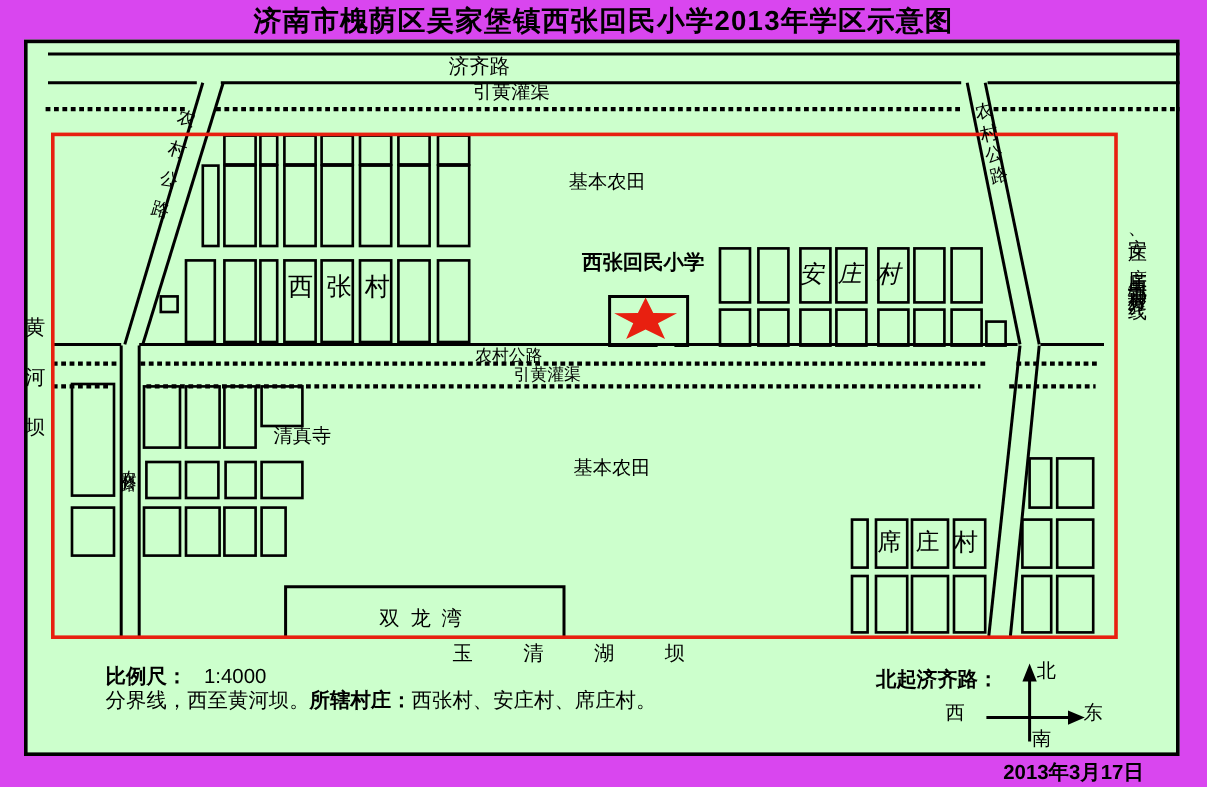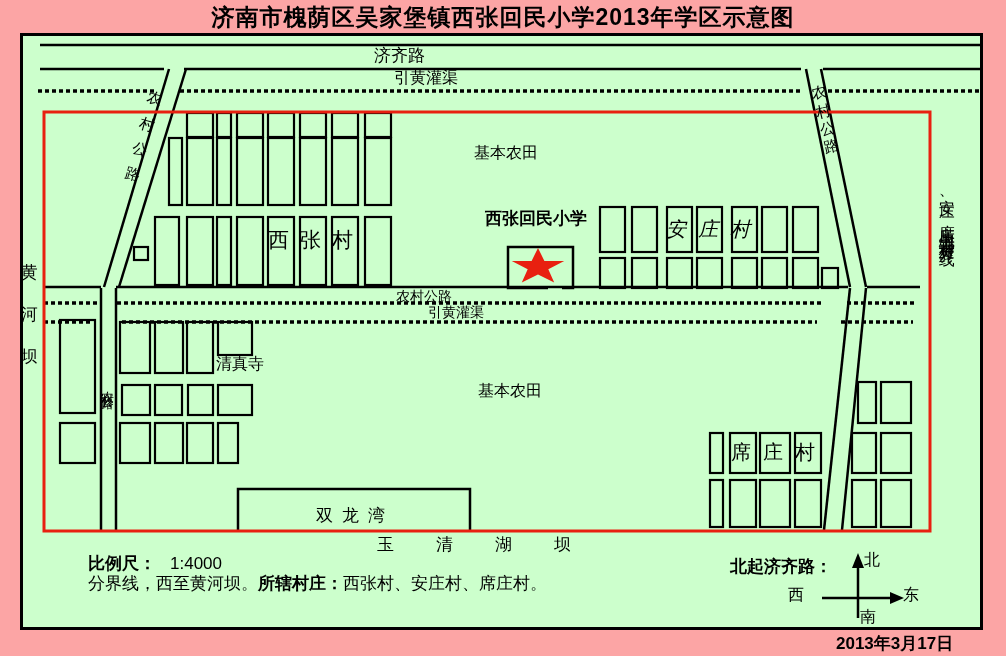--- a/index.html
+++ b/index.html
@@ -1,16 +1,16 @@
 <!DOCTYPE html>
 <html><head>
 <meta charset="utf-8">
 <style>
   html,body{margin:0;padding:0;background:#fff;}
-  .page{position:relative;width:1006px;height:656px;background:#fca5a5;
+  .page{position:relative;width:1006px;height:656px;background:#d946ef;
         font-family:"Liberation Sans","DejaVu Sans",sans-serif;color:#000;overflow:hidden;}
   .map-title{position:absolute;left:0;right:0;top:2px;text-align:center;
              font-size:23px;font-weight:bold;letter-spacing:1px;}
   .panel{position:absolute;left:20px;top:33px;width:963px;height:597px;
          background:#ccffcc;border:3px solid #000;box-sizing:border-box;}
   #map-svg{position:absolute;left:0;top:0;width:1006px;height:656px;z-index:2;pointer-events:none;}
   .lbl{position:absolute;z-index:3;white-space:nowrap;line-height:1.05;color:#000;}
   .vert{writing-mode:vertical-rl;text-orientation:upright;}
   .b{font-weight:bold;}
   .notes{position:absolute;left:57px;top:554px;z-index:3;font-size:17px;line-height:20px;margin-left:31px;}
@@ -139,24 +139,24 @@
         <polygon points="858,553 852,568 864,568" fill="#000000"></polygon>
         <polygon points="904,598 890,592 890,604" fill="#000000"></polygon>
       </g>
   </svg>
 
   <div class="lbl" style="left:374px;top:47px;font-size:17px;">济齐路</div>
   <div class="lbl" style="left:394px;top:70px;font-size:16px;">引黄灌渠</div>
   <div class="lbl" style="left:474px;top:145px;font-size:16px;">基本农田</div>
   <div class="lbl b" style="left:485px;top:210px;font-size:17px;">西张回民小学</div>
   <div class="lbl" style="left:666px;top:219px;font-size:20px;letter-spacing:12px;font-style:italic;">安庄村</div>
-  <div class="lbl" style="left:240px;top:229px;font-size:21px;letter-spacing:11px;padding-left:28px;">西张村</div>
+  <div class="lbl" style="left:240px;top:229px;font-size:21px;letter-spacing:11px;">西张村</div>
   <div class="lbl" style="left:396px;top:289px;font-size:14px;">农村公路</div>
   <div class="lbl" style="left:428px;top:305px;font-size:14px;">引黄灌渠</div>
-  <div class="lbl" style="left:216px;top:356px;font-size:16px;">清真寺</div>
+  <div class="lbl" style="left:228px;top:356px;font-size:16px;">清真寺</div>
   <div class="lbl" style="left:478px;top:383px;font-size:16px;">基本农田</div>
   <div class="lbl" style="left:731px;top:442px;font-size:20px;letter-spacing:12px;">席庄村</div>
   <div class="lbl" style="left:316px;top:507px;font-size:17px;letter-spacing:9px;">双龙湾</div>
   <div class="lbl" style="left:377px;top:536px;font-size:17px;letter-spacing:42px;">玉清湖坝</div>
 
   <div class="lbl vert" style="left:20px;top:250px;font-size:17px;letter-spacing:42px;">黄河坝</div>
   <div class="lbl vert" style="left:100px;top:381px;font-size:13px;letter-spacing:2px;">农村公路</div>
   <div class="lbl vert" style="left:152px;top:80px;font-size:15px;letter-spacing:26px;transform:rotate(16deg);transform-origin:8px 0;">农村公路</div>
   <div class="lbl vert" style="left:807px;top:74px;font-size:15px;letter-spacing:18px;transform:rotate(-13deg);transform-origin:8px 0;">农村公路</div>
   <div class="lbl vert" style="left:938px;top:186px;font-size:16px;letter-spacing:3px;">安庄、席庄与七里铺村分界线</div>

